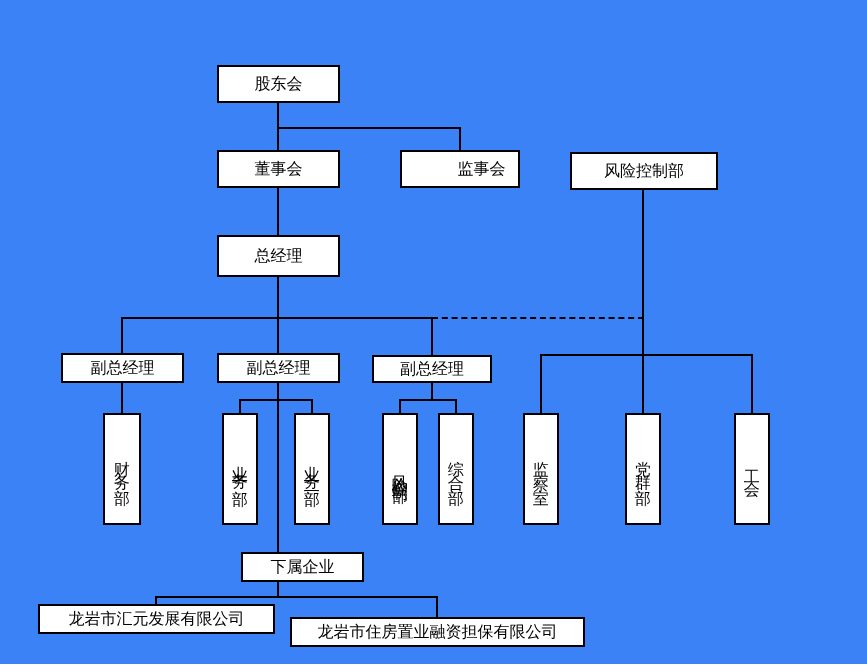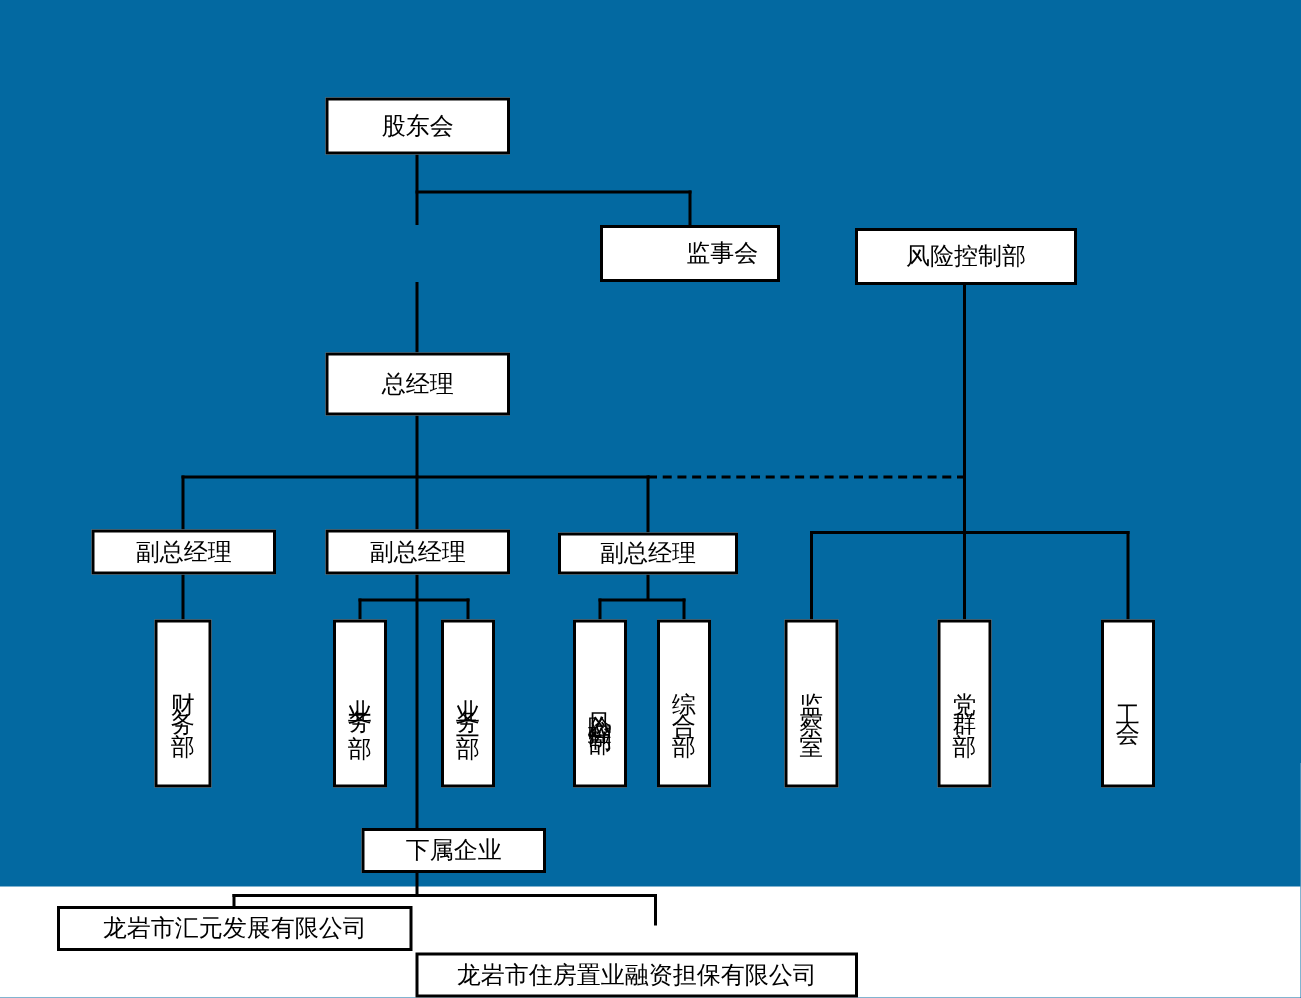--- a/index.html
+++ b/index.html
@@ -7,22 +7,22 @@
   body {
     background: #ffffff;
     font-family: "DejaVu Sans", sans-serif;
     color: #000000;
     position: relative;
     overflow: hidden;
   }
   .canvas {
     position: absolute;
     left: 0; top: 0;
-    width: 867px; height: 591px;
-    background: #0369a1;
+    width: 867px; height: 664px;
+    background: #3b82f6;
   }
   .box {
     position: absolute;
     border: 2px solid #000000;
     background: #ffffff;
     display: flex;
     align-items: center;
     justify-content: center;
     font-size: 16px;
     line-height: 1.1;
@@ -79,20 +79,23 @@
   <div class="line" style="left:399px; top:399px; width:2px; height:14px;"></div>
   <div class="line" style="left:455px; top:399px; width:2px; height:14px;"></div>
   <div class="line" style="left:277px; top:582px; width:2px; height:15px;"></div>
   <div class="line" style="left:155px; top:596px; width:283px; height:2px;"></div>
   <div class="line" style="left:155px; top:596px; width:2px; height:21px;"></div>
   <div class="line" style="left:436px; top:596px; width:2px; height:21px;"></div>
 
   <div class="box" style="left:217px; top:65px; width:123px; height:38px;">
     <span>股东会</span>
   </div>
+  <div class="box" style="left:217px; top:150px; width:123px; height:38px;">
+    <span>董事会</span>
+  </div>
   <div class="box" style="left:400px; top:150px; width:120px; height:38px;padding-left:43px;">
     <span>监事会</span>
   </div>
   <div class="box" style="left:570px; top:152px; width:148px; height:38px;">
     <span>风险控制部</span>
   </div>
   <div class="box" style="left:217px; top:235px; width:123px; height:42px;">
     <span>总经理</span>
   </div>
   <div class="box" style="left:61px; top:353px; width:123px; height:30px;">
@@ -129,17 +132,17 @@
   <div class="box vbox" style="left:734px; top:413px; width:36px; height:112px;">
     <span class="sp2">工会</span>
   </div>
 
   <div class="box" style="left:217px; top:552px; width:123px; height:30px;margin-left:24px;">
     <span>下属企业</span>
   </div>
   <div class="box" style="left:38px; top:604px; width:237px; height:30px;">
     <span>龙岩市汇元发展有限公司</span>
   </div>
-  <div class="box" style="left:277px; top:617px; width:295px; height:30px;margin-top:18px;">
+  <div class="box" style="left:290px; top:617px; width:295px; height:30px;">
     <span>龙岩市住房置业融资担保有限公司</span>
   </div>
 
 </div>
 
 </body></html>

